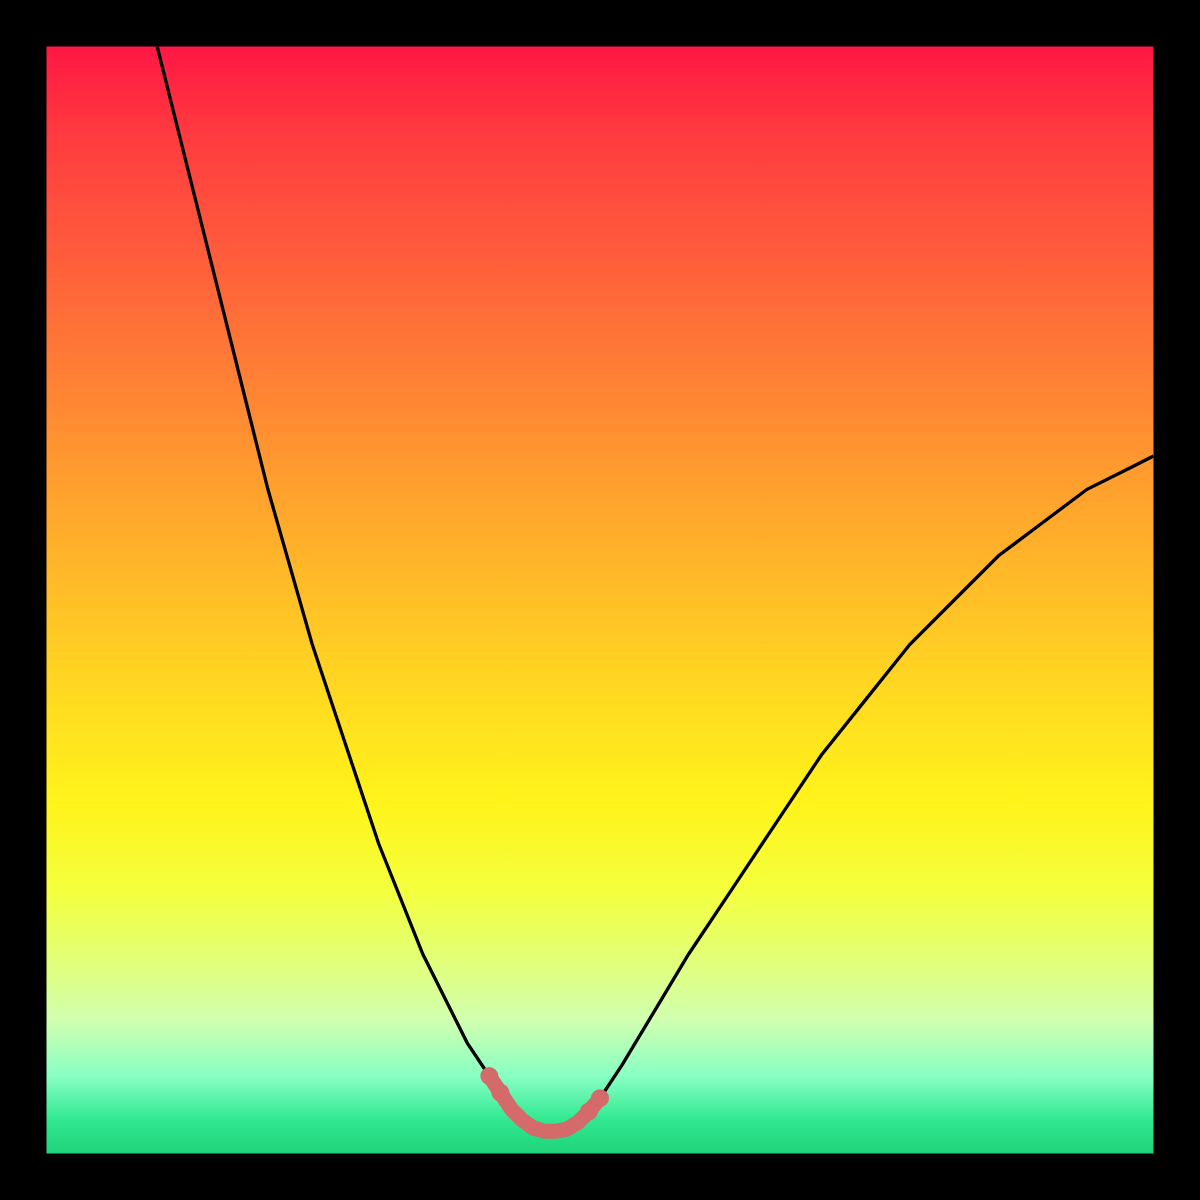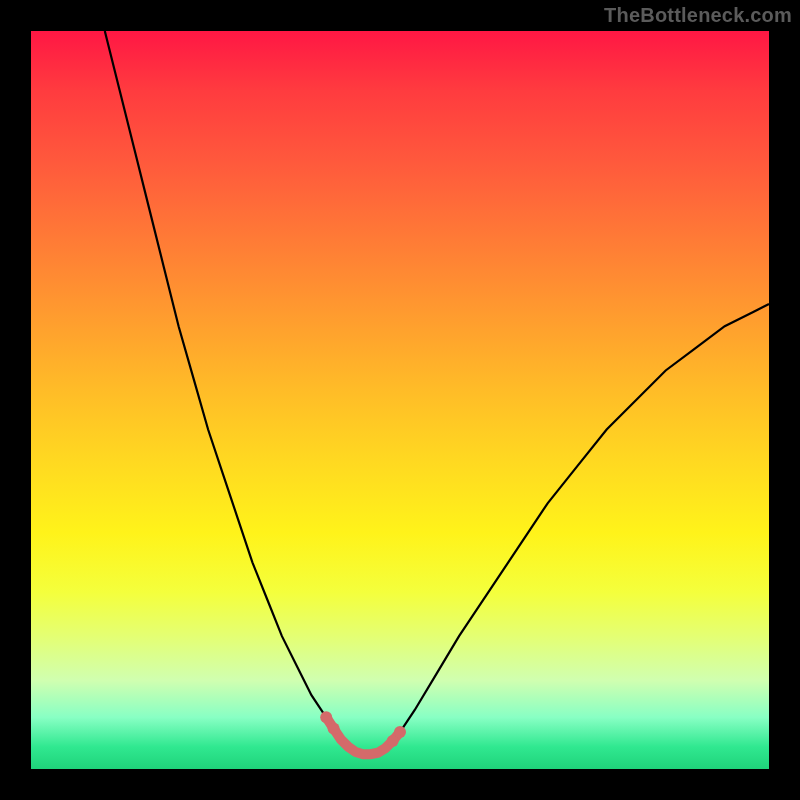--- a/index.html
+++ b/index.html
@@ -59,21 +59,20 @@
     top: 0;
     width: 738px;
     height: 738px;
     overflow: visible;
   }
 </style>
 </head>
 <body>
 <div class="frame">
 
-  <div class="watermark">TheBottleneck.com</div>
 
   <div class="plot">
     <svg class="curve" viewBox="0 0 738 738" preserveAspectRatio="none">
       <path id="main-curve" fill="none" stroke="#000000" stroke-width="2.2" d="M73.80 0.00 L88.56 59.04 L103.32 118.08 L118.08 177.12 L132.84 236.16 L147.60 295.20 L162.36 346.86 L177.12 398.52 L191.88 442.80 L206.64 487.08 L221.40 531.36 L236.16 568.26 L250.92 605.16 L265.68 634.68 L280.44 664.20 L295.20 686.34 L302.58 697.41 L309.96 708.48 L317.34 715.86 L324.72 721.03 L332.10 723.24 L339.48 723.24 L346.86 721.76 L354.24 717.34 L361.62 709.96 L369.00 701.10 L383.76 678.96 L405.90 642.06 L428.04 605.16 L457.56 560.88 L487.08 516.60 L516.60 472.32 L546.12 435.42 L575.64 398.52 L605.16 369.00 L634.68 339.48 L664.20 317.34 L693.72 295.20 L723.24 280.44 L738.00 273.06"></path>
       <path id="highlight-curve" fill="none" stroke="#d46a6a" stroke-width="10" stroke-linecap="round" d="M295.20 686.34 L302.58 697.41 L309.96 708.48 L317.34 715.86 L324.72 721.03 L332.10 723.24 L339.48 723.24 L346.86 721.76 L354.24 717.34 L361.62 709.96 L369.00 701.10"></path>
       <g id="highlight-dots" fill="#d46a6a">
           <circle cx="295.20" cy="686.34" r="6"></circle>
           <circle cx="302.58" cy="697.41" r="6"></circle>
           <circle cx="361.62" cy="709.96" r="6"></circle>
           <circle cx="369.00" cy="701.10" r="6"></circle>

